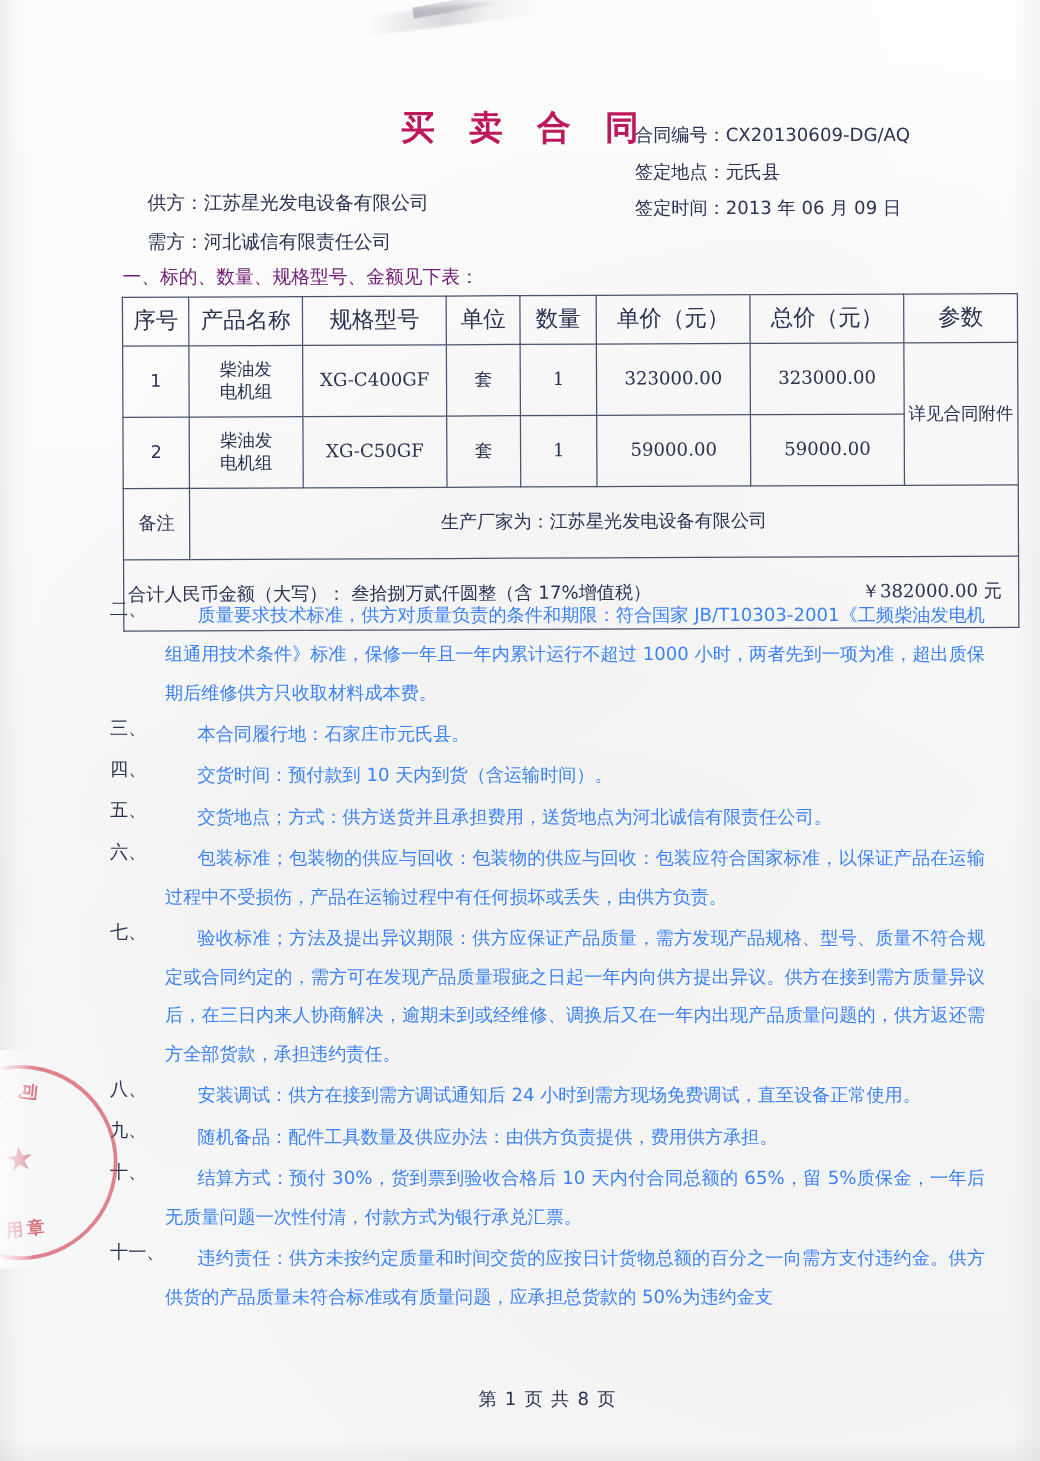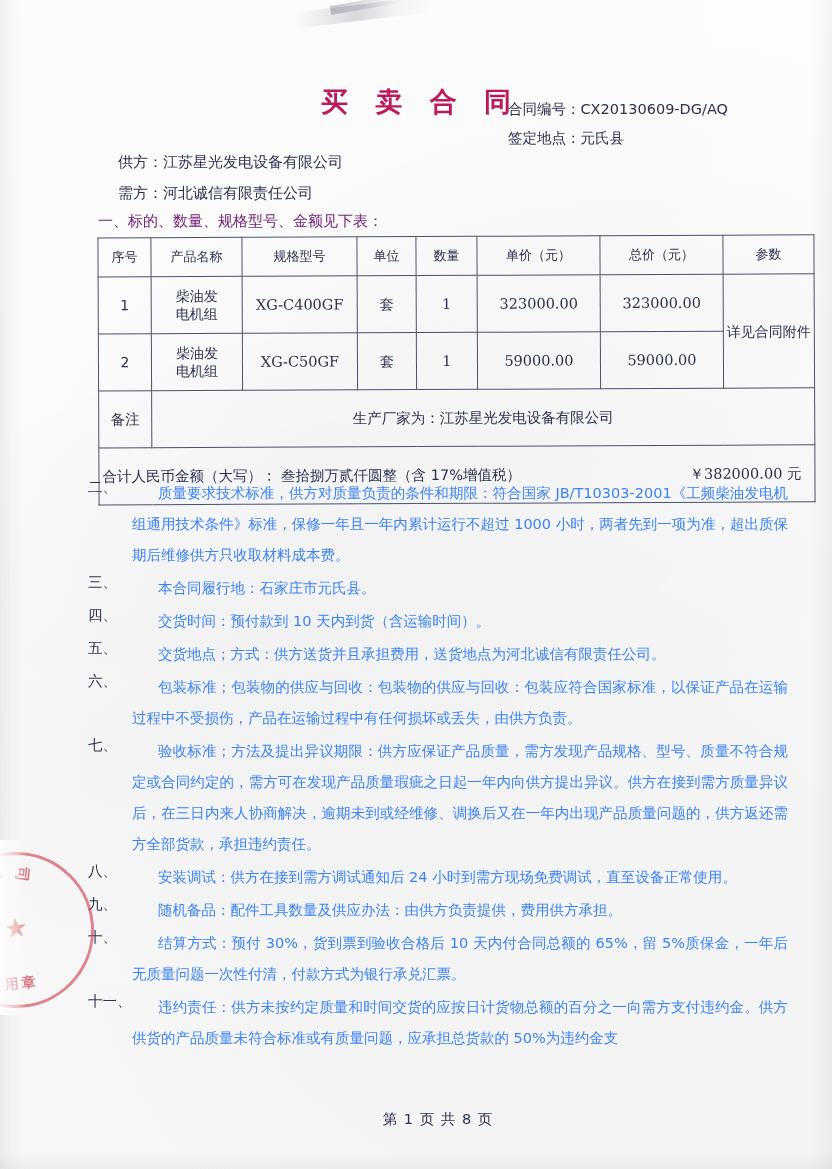--- a/index.html
+++ b/index.html
@@ -61,21 +61,21 @@
   .clause-zero{position:absolute;left:98px;top:212px;font-size:15px;color:#701a75;white-space:nowrap;}
 
   
   .tbl-wrap{position:absolute;left:98px;top:236px;width:660px;}
   table.goods{border-collapse:collapse;width:660px;table-layout:fixed;
     font-size:14px;color:#2b3150;}
   table.goods th, table.goods td{
     border:1px solid #4b5270;text-align:center;vertical-align:middle;
     padding:2px 3px;font-weight:normal;line-height:18px;
   }
-  table.goods th{height:34px;font-size:13px;}
+  table.goods th{height:34px;font-size:18px;}
   table.goods td{height:52px;}
   .c-no{width:46px;}
   .c-name{width:84px;}
   .c-model{width:108px;}
   .c-unit{width:52px;}
   .c-qty{width:54px;}
   .c-price{width:116px;border-radius:11px;}
   .c-total{width:116px;}
   .c-param{width:84px;}
   .prodname{line-height:22px;}
@@ -144,20 +144,21 @@
 <div class="smudge-top"></div>
 <div class="smudge-top2"></div>
 
 <div class="page">
 
   <div class="doc-title">买 卖 合 同</div>
 
   <div class="meta-right">
     <div>合同编号：CX20130609-DG/AQ</div>
     <div>签定地点：元氏县</div>
+    <div>签定时间：2013 年 06 月 09 日</div>
   </div>
 
   <div class="party supplier">供方：江苏星光发电设备有限公司</div>
   <div class="party buyer">需方：河北诚信有限责任公司</div>
 
   <div class="clause-zero">一、标的、数量、规格型号、金额见下表：</div>
 
   <div class="tbl-wrap skew-a">
     <table class="goods">
       <thead>

